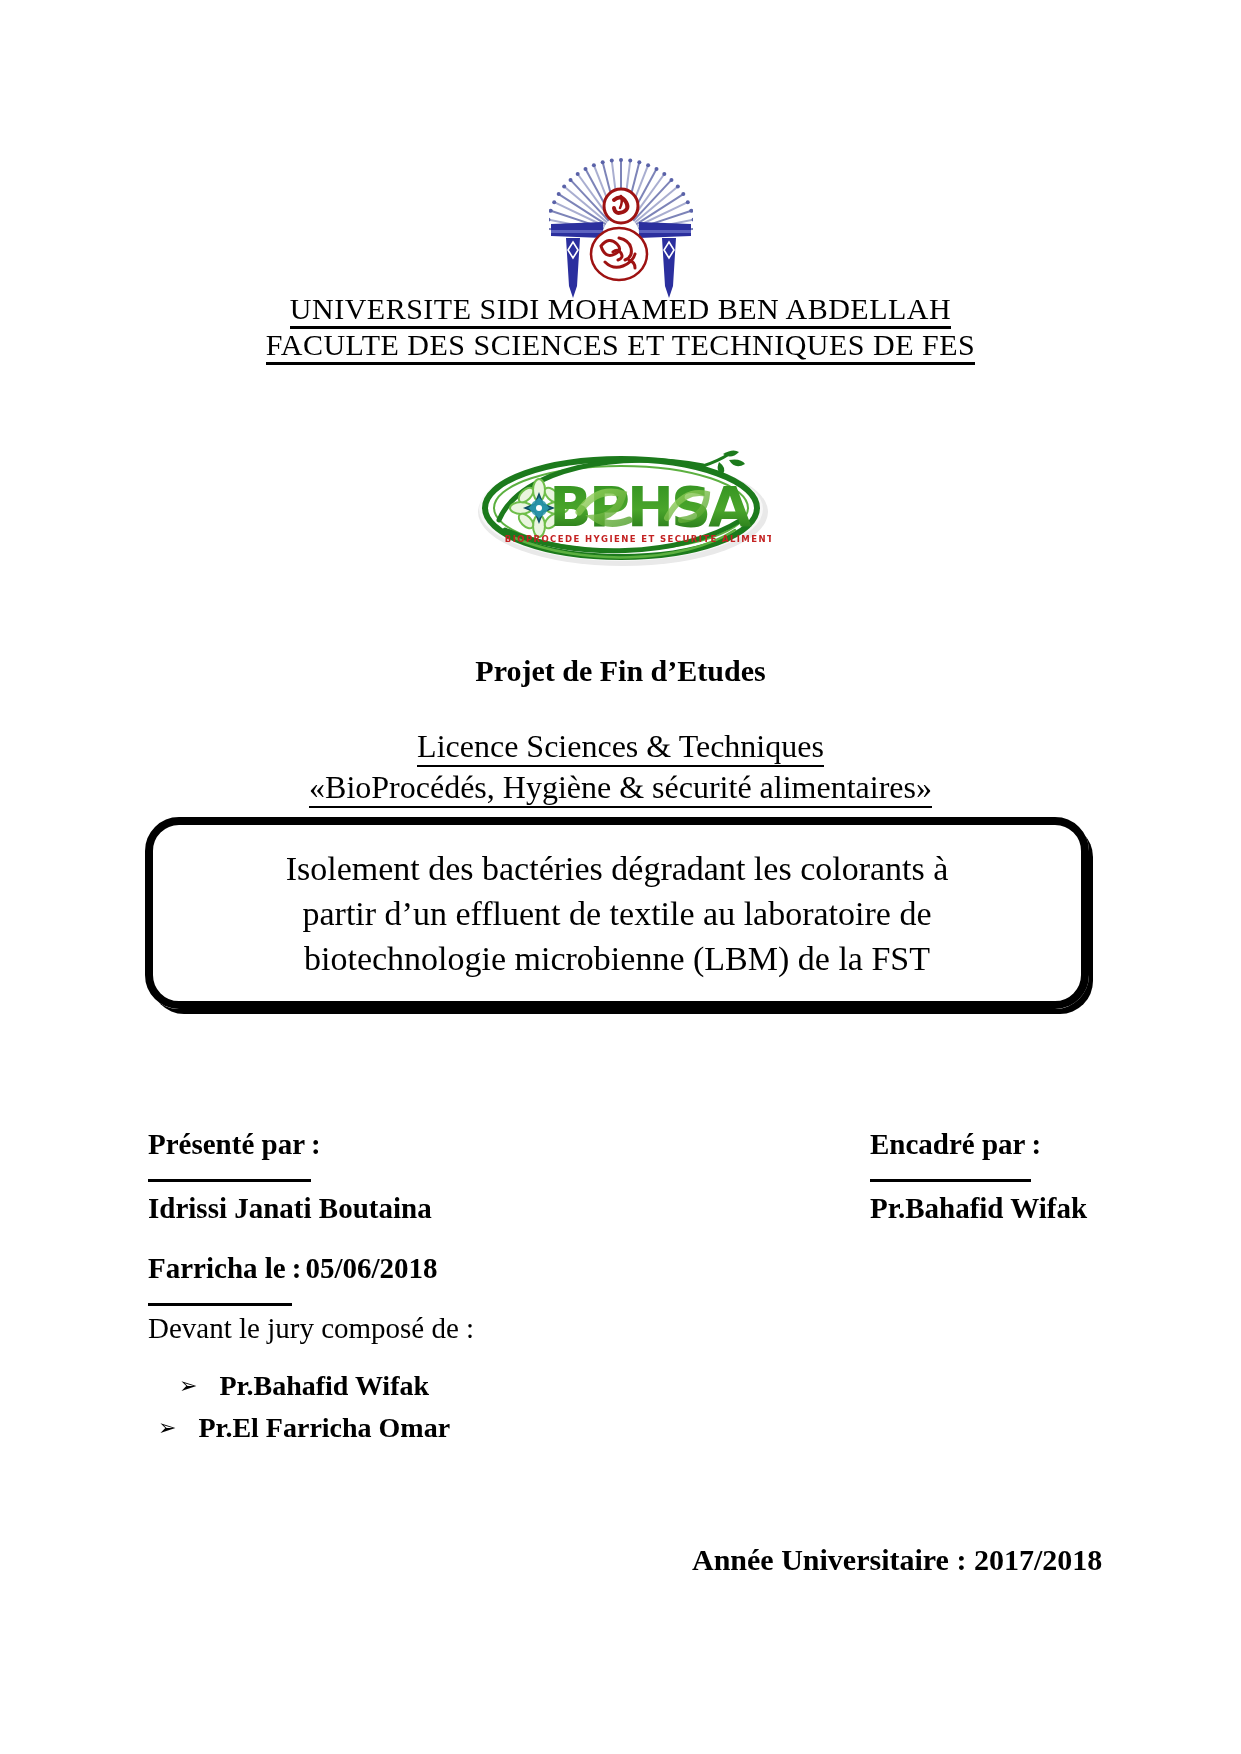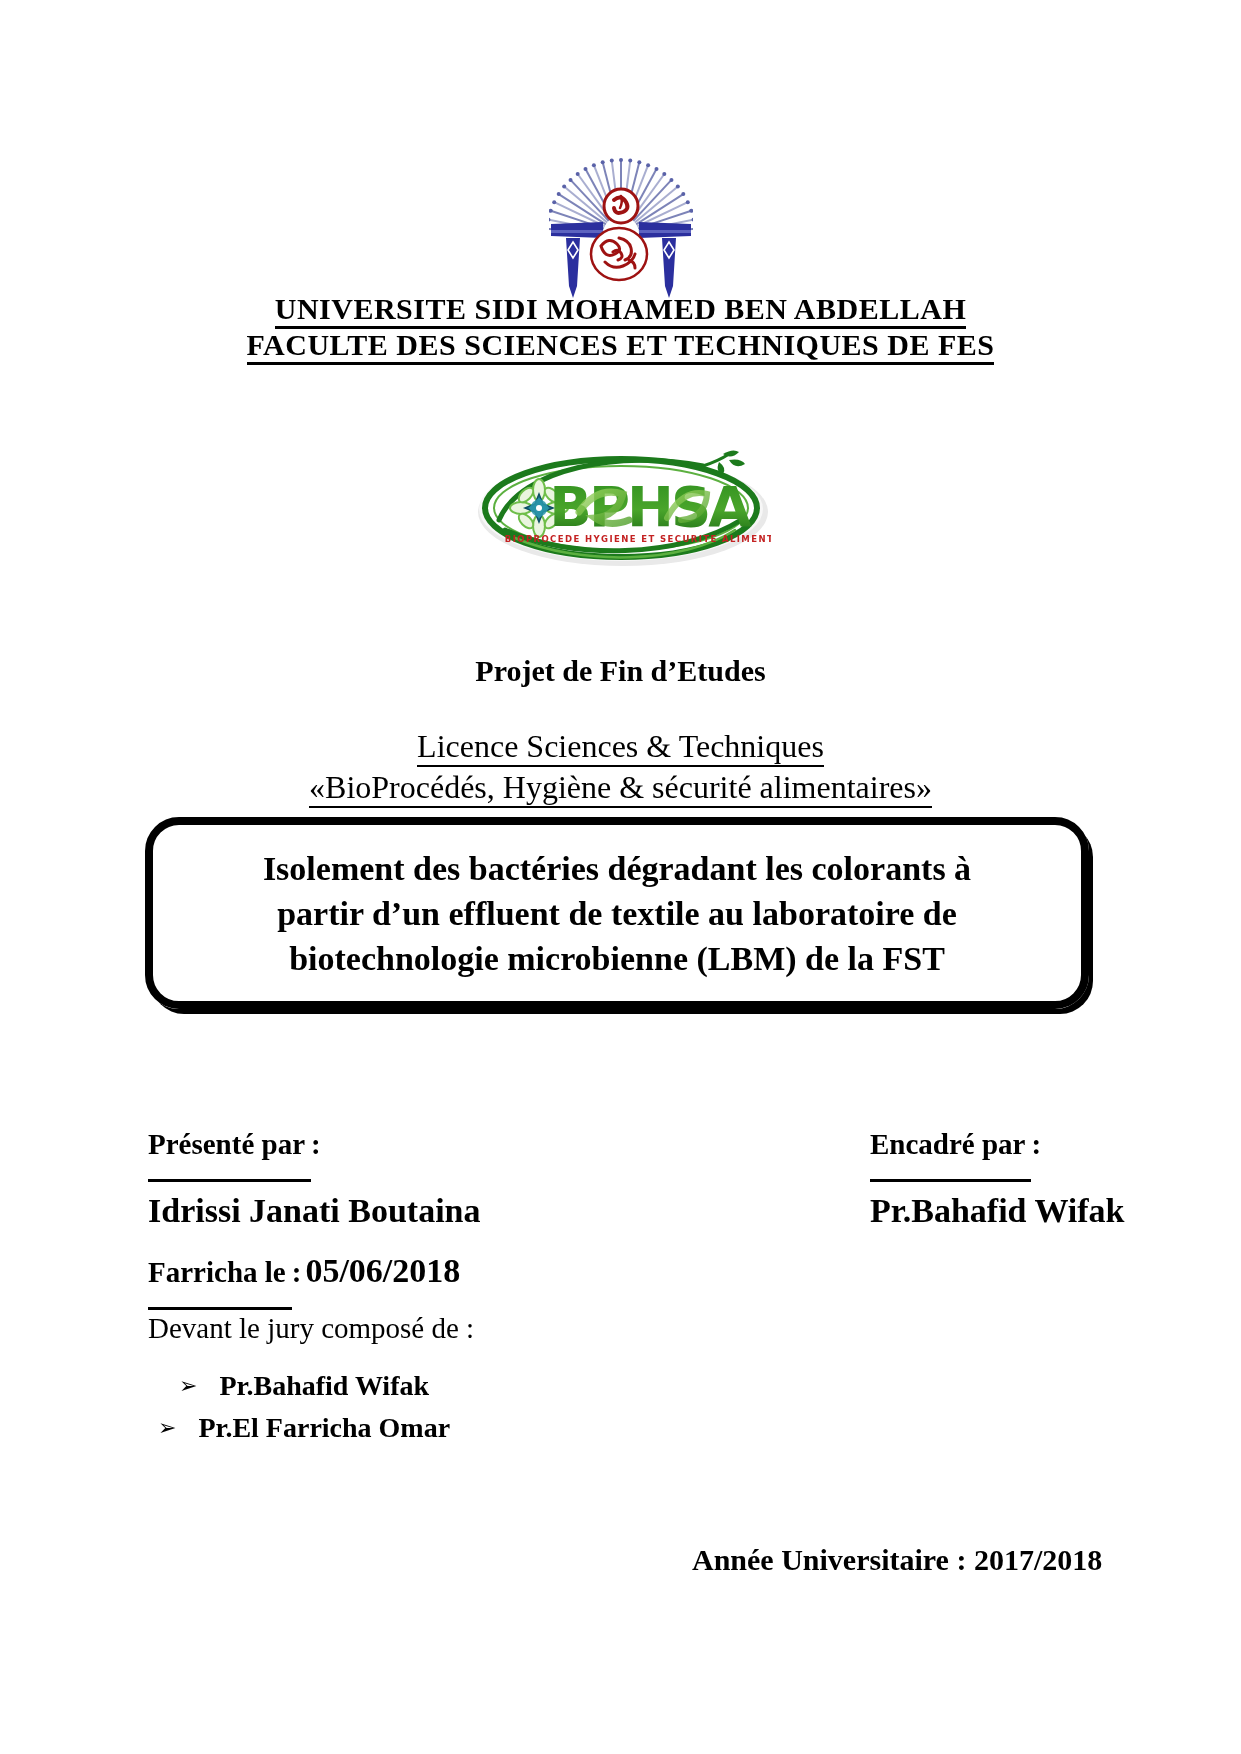--- a/index.html
+++ b/index.html
@@ -10,21 +10,21 @@
     font-family:"Liberation Serif", serif;
     color:#000;
     overflow:hidden;
     margin:0 auto;
   }
   .abs{position:absolute;}
   .centered{left:0;width:100%;text-align:center;}
 
   
   .univ-line{
-    font-weight:bold;
+    font-weight:normal;
     font-size:30px;
     line-height:34px;
     letter-spacing:.5px;
   }
   .univ-line .u{border-bottom:3px solid #000;padding-bottom:1px;}
 
   
   .projet{font-weight:bold;font-size:30px;}
   .licence-line{font-size:32px;line-height:41px;}
   .licence-line .u{border-bottom:2px solid #000;padding-bottom:1px;}
@@ -32,30 +32,30 @@
   
   .title-box{
     left:145px;top:817px;width:944px;height:192px;
     border:8px solid #000;
     border-radius:34px;
     box-shadow:5px 6px 0 -1px #000;
     box-sizing:border-box;
     display:flex;flex-direction:column;justify-content:center;
     text-align:center;
   }
-  .title-line{font-weight:bold;font-size:34px;line-height:45px;}
+  .title-line{font-weight:normal;font-size:34px;line-height:45px;}
 
   
   .label-u{
     font-weight:bold;font-size:29px;
     border-bottom:3px solid #000;padding-bottom:18px;padding-right:6px;
     display:inline-block;
   }
   .label-colon{font-weight:bold;font-size:29px;}
-  .credit-name{font-weight:bold;font-size:34px;}
+  .credit-name{font-weight:bold;font-size:29px;}
   .plain{font-size:29px;}
   .jury-item{font-weight:bold;font-size:28px;line-height:40px;white-space:nowrap;}
   .jury-bullet{
     font-family:"DejaVu Sans", sans-serif;
     font-size:22px;
     margin-right:22px;
     position:relative;top:-2px;
   }
   .annee{font-weight:bold;font-size:30px;white-space:nowrap;}
 </style>

